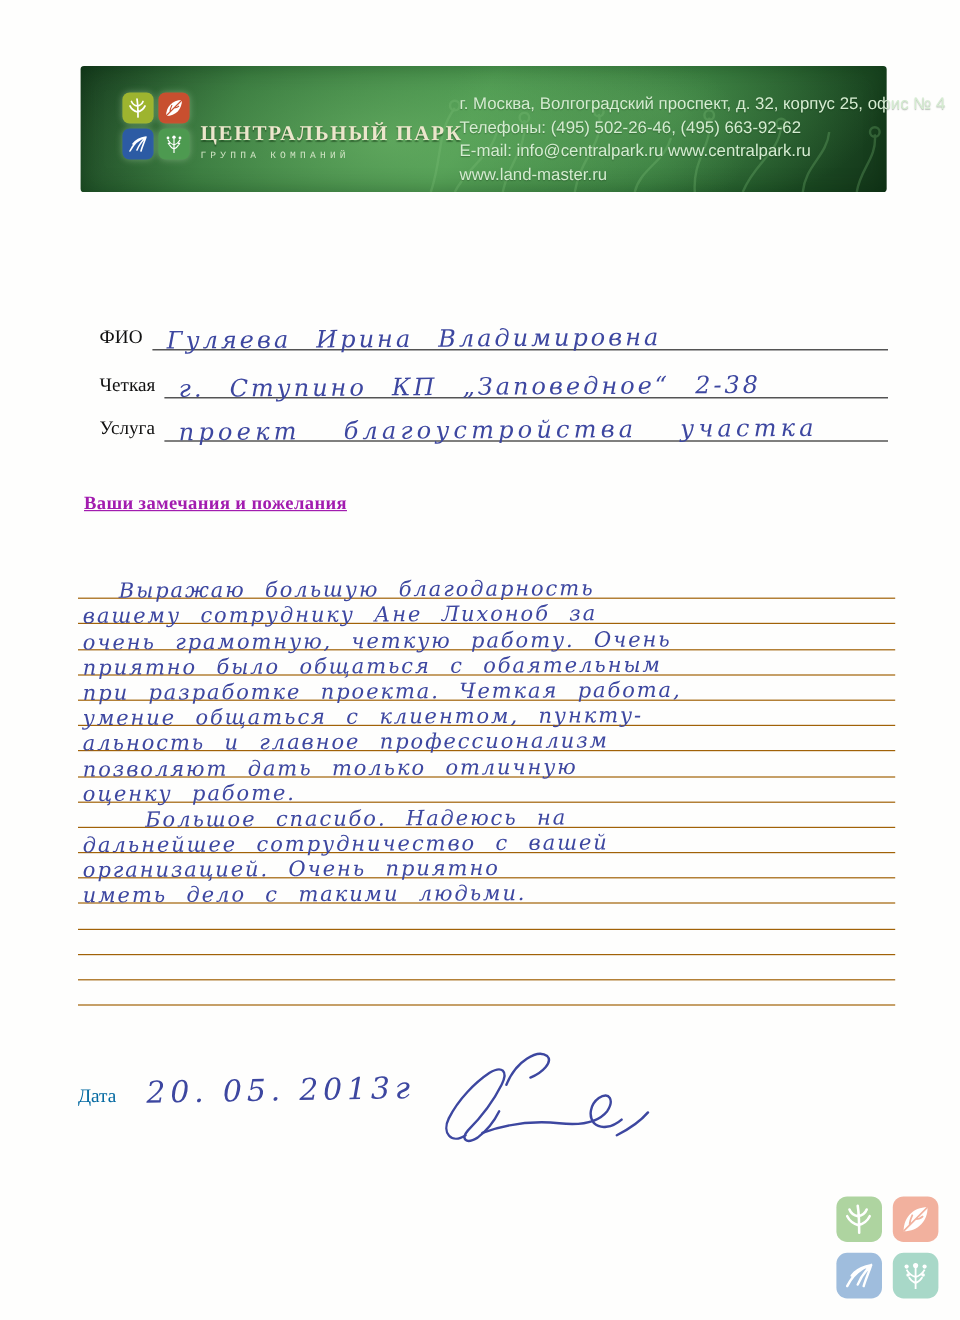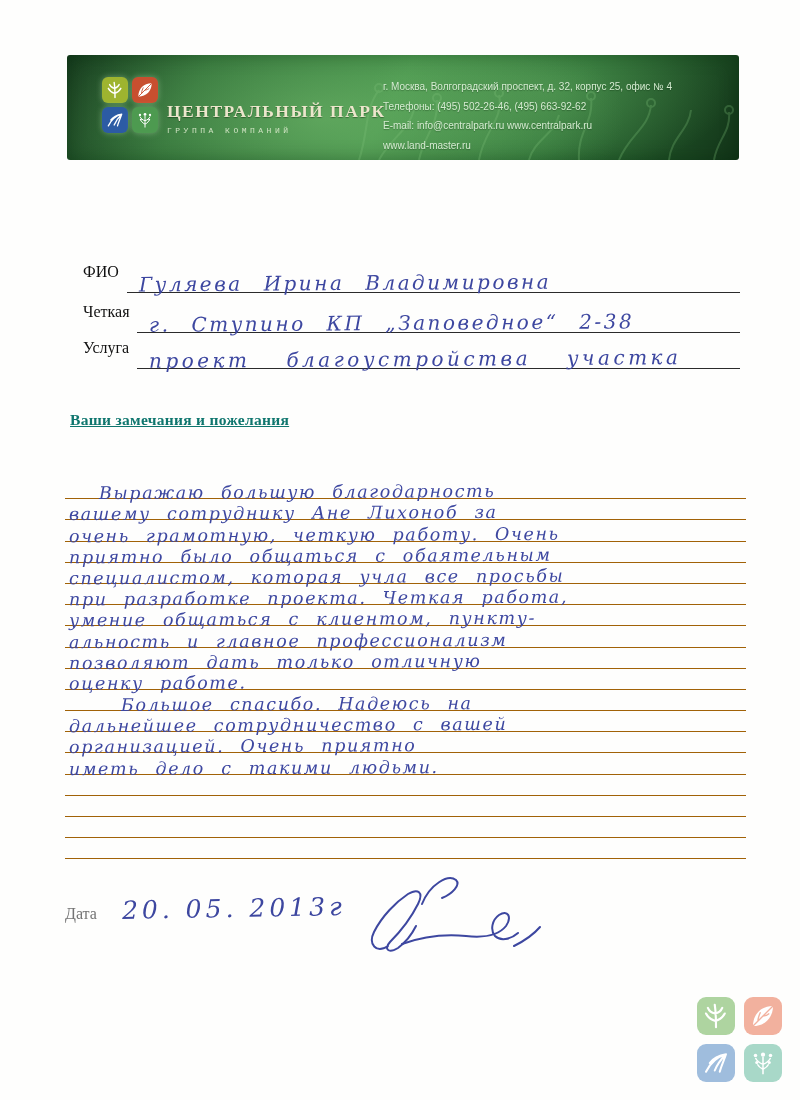--- a/index.html
+++ b/index.html
@@ -20,43 +20,43 @@
   .sq{border-radius:6px;display:flex;align-items:center;justify-content:center;
       box-shadow:0 0 6px rgba(220,255,210,.35);}
   .sq svg{width:20px;height:20px;display:block;}
 
   .brand{position:absolute;left:100px;top:46px;}
   .brand-name{font-size:17.5px;letter-spacing:1.5px;color:#ece6cc;font-weight:bold;
               text-shadow:0 1px 1px rgba(0,30,0,.4);white-space:nowrap;}
   .brand-sub{font-size:8px;letter-spacing:3.5px;color:#cfe3c2;margin-top:4px;white-space:nowrap;font-family:Liberation Mono, monospace;}
 
   .contact{position:absolute;left:316px;top:22px;font-family:"Liberation Sans",sans-serif;
-           font-size:10px;line-height:19.5px;color:#d5ecd1;white-space:nowrap;
+           font-size:14px;line-height:19.5px;color:#d5ecd1;white-space:nowrap;
            text-shadow:0 1px 1px rgba(0,30,0,.3);}
 
   
-  .field-row{position:absolute;left:83px;right:60px;height:30px;display:flex;}
+  .field-row{position:absolute;left:83px;right:60px;height:30px;display:flex;align-items:flex-end;}
   .field-label{font-size:16px;color:#111;padding-right:8px;line-height:20px;}
   .fline{flex:1;position:relative;border-bottom:1.4px solid #2b2b2b;height:100%;}
   .hw{font-family:"DejaVu Serif",serif;font-style:italic;color:#3d47a0;white-space:nowrap;}
   .fline .hw{position:absolute;left:12px;bottom:-3px;font-size:20px;letter-spacing:2.5px;word-spacing:12px;
              transform:rotate(-.4deg);}
 
   
-  .sec-title{position:absolute;left:70px;top:411px;font-size:15.5px;font-weight:bold;color:#0f766e;
+  .sec-title{position:absolute;left:70px;top:411px;font-size:15.5px;font-weight:bold;color:#a21caf;
              text-decoration:underline;letter-spacing:.3px;}
   .c-lines{position:absolute;left:65px;top:478px;width:681px;}
   .c-line{position:relative;height:20.2px;border-bottom:1px solid #a16207;}
   .c-line .hw{position:absolute;left:4px;bottom:-4px;font-size:17.5px;letter-spacing:1.6px;
               word-spacing:9px;transform:rotate(-.3deg);}
   .c-line .hw.ind{left:34px;}
   .c-line .hw.ind2{left:56px;}
 
   
-  .date-label{position:absolute;left:65px;top:905px;font-size:16px;color:#737373;}
+  .date-label{position:absolute;left:65px;top:905px;font-size:16px;color:#0369a1;}
   .date-hw{position:absolute;left:122px;top:894px;font-size:25px;letter-spacing:4px;transform:rotate(-1deg);}
   .sig{position:absolute;left:358px;top:870px;}
 
   
   .corner-logo{position:absolute;left:697px;top:997px;width:84px;height:86px;
     display:grid;grid-template-columns:38px 38px;grid-template-rows:38px 38px;gap:9px;}
   .csq{border-radius:9px;display:flex;align-items:center;justify-content:center;}
   .csq svg{width:30px;height:30px;display:block;}
 </style>
 </head>
@@ -148,23 +148,20 @@
       <div class="c-line">
         <span class="hw">вашему сотруднику Ане Лихоноб за</span>
       </div>
       <div class="c-line">
         <span class="hw">очень грамотную, четкую работу. Очень</span>
       </div>
       <div class="c-line">
         <span class="hw">приятно было общаться с обаятельным</span>
       </div>
       <div class="c-line">
-        <span class="hw">специалистом, которая учла все просьбы</span>
-      </div>
-      <div class="c-line">
         <span class="hw">при разработке проекта. Четкая работа,</span>
       </div>
       <div class="c-line">
         <span class="hw">умение общаться с клиентом, пункту-</span>
       </div>
       <div class="c-line">
         <span class="hw">альность и главное профессионализм</span>
       </div>
       <div class="c-line">
         <span class="hw">позволяют дать только отличную</span>

